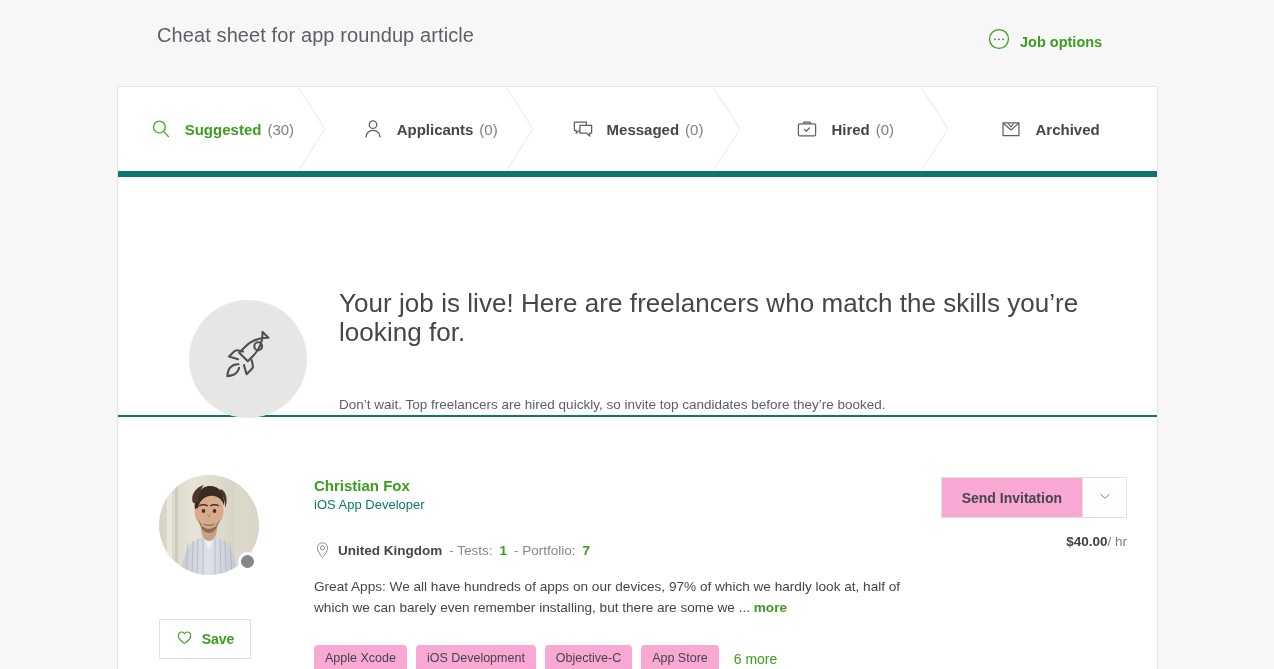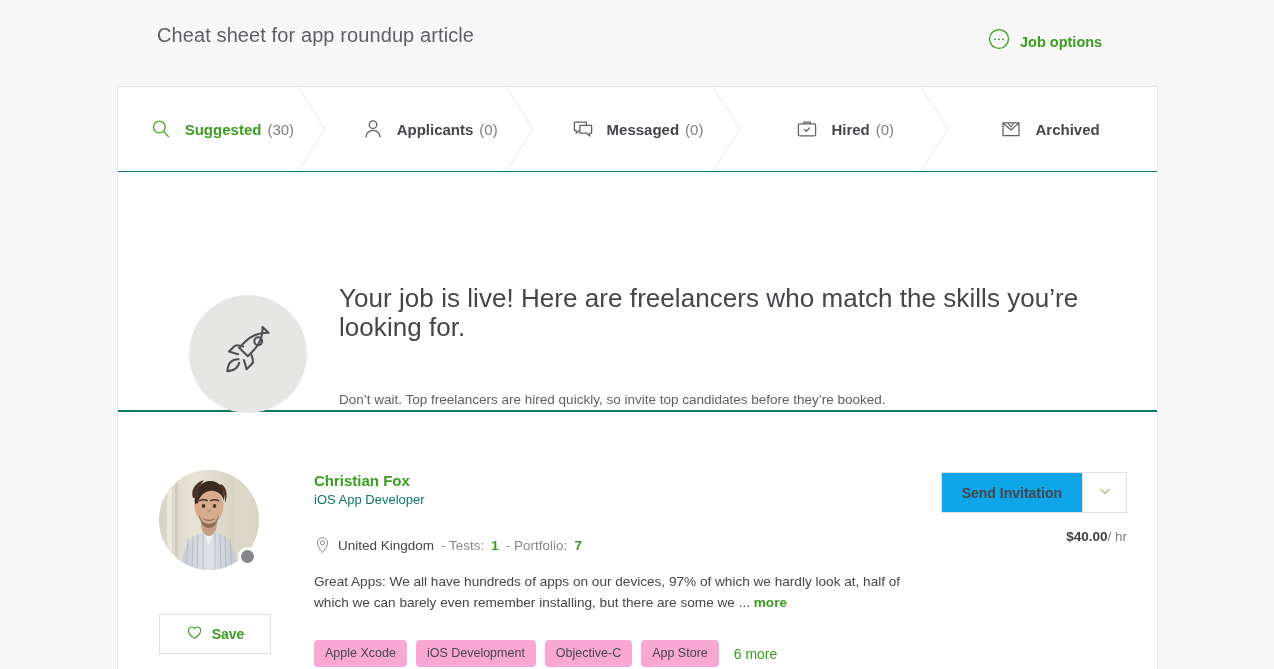--- a/index.html
+++ b/index.html
@@ -63,21 +63,21 @@
     background: #ffffff;
     border: 1px solid #e4e5e7;
     box-sizing: border-box;
   }
 
   
   .tabs {
     position: relative;
     display: flex;
     height: 84px;
-    border-bottom: 1px solid #0f766e;
+    border-bottom: 6px solid #0f766e;
   }
   .tab {
     position: relative;
     flex: 1 1 0;
     display: flex;
     align-items: center;
     justify-content: center;
     gap: 13px;
     cursor: pointer;
     box-sizing: border-box;
@@ -184,21 +184,21 @@
     bottom: 4px;
     width: 19px;
     height: 19px;
     border-radius: 50%;
     background: #85878c;
     border: 3px solid #ffffff;
     box-sizing: border-box;
   }
   .save-btn {
     margin-top: 44px;
-    width: 112px;
+    width: 92px;
     height: 40px;
     border: 1px solid #e0e1e3;
     background: #fff;
     display: flex;
     align-items: center;
     justify-content: center;
     gap: 9px;
     cursor: pointer;
     box-sizing: border-box;
   }
@@ -239,21 +239,21 @@
     top: 124px;
     left: 0;
     display: flex;
     align-items: center;
     gap: 7px;
     font-size: 13.5px;
     color: #86888d;
     white-space: nowrap;
   }
   .pin-icon { width: 17px; height: 19px; display: block; flex: 0 0 auto; }
-  .fl-country { font-weight: normal; color: #44464b; }
+  .fl-country { font-weight: bold; color: #44464b; }
   .fl-meta-val { font-weight: bold; color: #3a9e1f; }
   .fl-desc {
     position: absolute;
     top: 160px;
     left: 0;
     width: 608px;
     font-size: 13.6px;
     line-height: 20.5px;
     color: #44464b;
   }
@@ -296,21 +296,21 @@
   }
   .invite-group {
     position: absolute;
     right: 0;
     top: 60px;
     display: flex;
     height: 41px;
   }
   .invite-btn {
     border: 1px solid #e0e1e3;
-    background: #0ea5e9;
+    background: #f9a8d4;
     padding: 0 20px;
     font-size: 14px;
     font-weight: bold;
     color: #44464b;
     cursor: pointer;
     display: flex;
     align-items: center;
     box-sizing: border-box;
     white-space: nowrap;
   }

